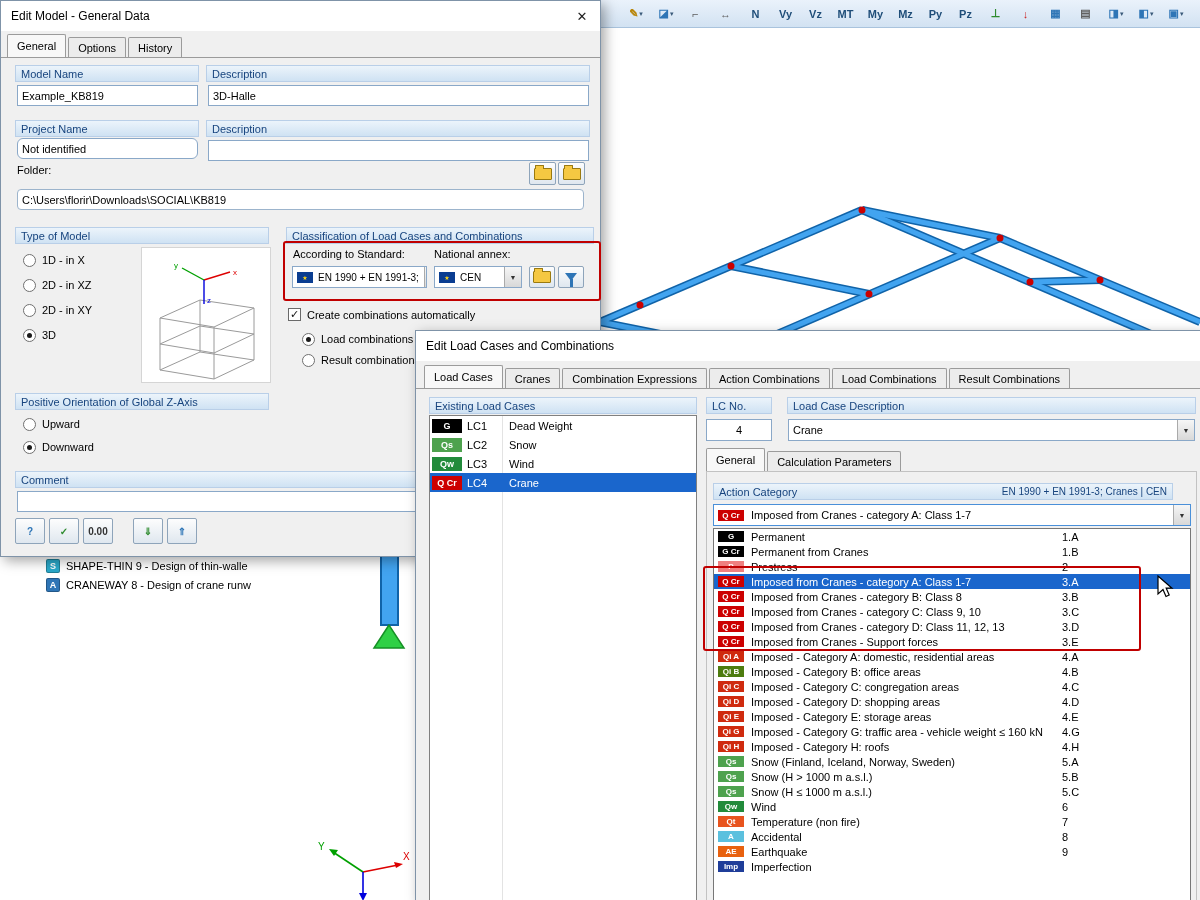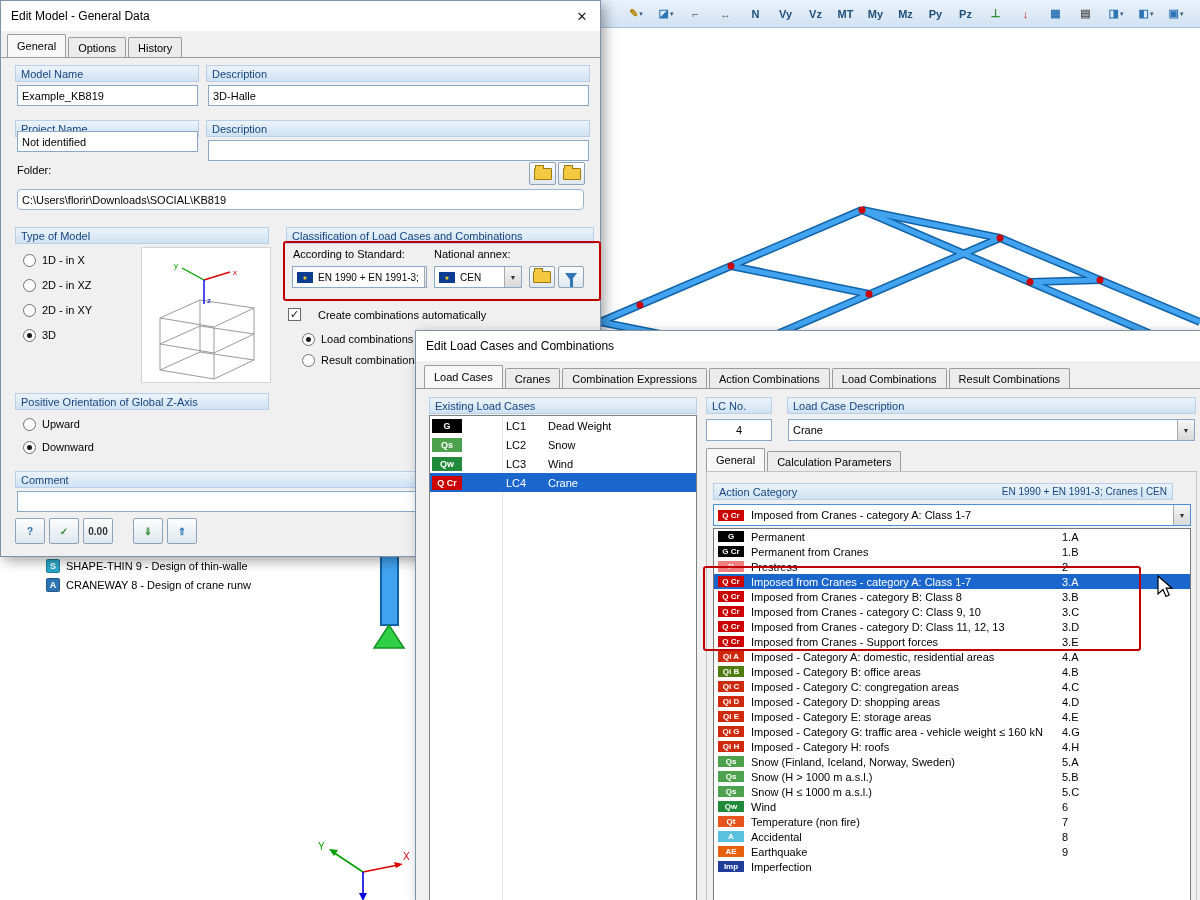--- a/index.html
+++ b/index.html
@@ -60,29 +60,29 @@
 
   .radio-group{position:absolute;display:flex;flex-direction:column;text-align:right;}
   .radio-row{display:flex;align-items:center;gap:6px;height:16px;white-space:nowrap;}
   .radio{width:13px;height:13px;border:1px solid #707070;border-radius:50%;background:#fff;
          position:relative;flex:none;box-sizing:border-box;}
   .radio-row.active .radio::after{content:"";position:absolute;left:3px;top:3px;width:5px;height:5px;
          border-radius:50%;background:#1a1a1a;}
   .cb{width:13px;height:13px;border:1px solid #6a6a6a;background:#fff;display:inline-flex;align-items:center;
       justify-content:center;flex:none;box-sizing:border-box;}
   .cb.checked::after{content:"✓";font-size:11px;line-height:1;color:#111;}
-  .check-row{position:absolute;display:flex;align-items:center;gap:17px;white-space:nowrap;}
+  .check-row{position:absolute;display:flex;align-items:center;gap:6px;white-space:nowrap;}
 
   
   .lc-list{position:absolute;background:#fff;border:1px solid #808080;box-sizing:border-box;overflow:hidden;}
   .col-div{position:absolute;left:72px;top:0;bottom:0;width:1px;background:#e3e3e3;}
   .lc-row{height:19px;display:flex;align-items:center;position:relative;padding-left:2px;box-sizing:border-box;}
   .lc-badge{width:30px;height:14px;font-size:9px;font-weight:bold;color:#fff;display:inline-flex;
             align-items:center;justify-content:center;flex:none;}
-  .lc-id{width:34px;margin-left:44px;}
+  .lc-id{width:34px;padding-left:5px;}
   .lc-desc{padding-left:8px;}
   .lc-row.active{background:#1a66cc;color:#fff;}
 
   
   .panel{position:absolute;border:1px solid #c2c2c2;background:#f0f0f0;box-sizing:border-box;}
   .cat-list{position:absolute;background:#fff;border:1px solid #777;box-sizing:border-box;overflow:hidden;}
   .cat-row{height:15px;display:flex;align-items:center;padding-left:4px;position:relative;
            box-sizing:border-box;white-space:nowrap;}
   .cat-badge{width:26px;height:11px;font-size:8px;font-weight:bold;color:#fff;display:inline-flex;
              align-items:center;justify-content:center;flex:none;margin-right:7px;}
@@ -258,21 +258,21 @@
       </div>
     <div class="tabline" style="left:0;top:56px;width:599px;"></div>
 
     <div class="ghead" style="left:14px;top:64px;width:184px;">Model Name</div>
     <div class="ghead" style="left:205px;top:64px;width:384px;">Description</div>
     <input class="tinput" style="left: 16px; top: 84px; width: 181px;" readonly="" value="Example_KB819">
     <input class="tinput" style="left: 207px; top: 84px; width: 381px;" readonly="" value="3D-Halle">
 
     <div class="ghead" style="left:14px;top:119px;width:184px;">Project Name</div>
     <div class="ghead" style="left:205px;top:119px;width:384px;">Description</div>
-    <input class="tinput" style="left: 16px; top: 130px; width: 181px;" readonly="" value="Not identified">
+    <input class="tinput" style="left: 16px; top: 137px; width: 181px; border-radius: 6px;" readonly="" value="Not identified">
     <input class="tinput" style="left: 207px; top: 139px; width: 381px;" readonly="" value="">
 
     <div class="label" style="left:16px;top:163px;">Folder:</div>
     <div class="sbtn" style="left:528px;top:161px;width:27px;height:23px;">
         <span class="folder-icon"></span>
       </div>
     <div class="sbtn" style="left:557px;top:161px;width:27px;height:23px;">
         <span class="folder-icon"></span>
       </div>
     <input class="tinput" style="left: 16px; top: 188px; width: 567px; border-radius: 4px; border-color: rgb(156, 180, 204);" readonly="" value="C:\Users\florir\Downloads\SOCIAL\KB819">

